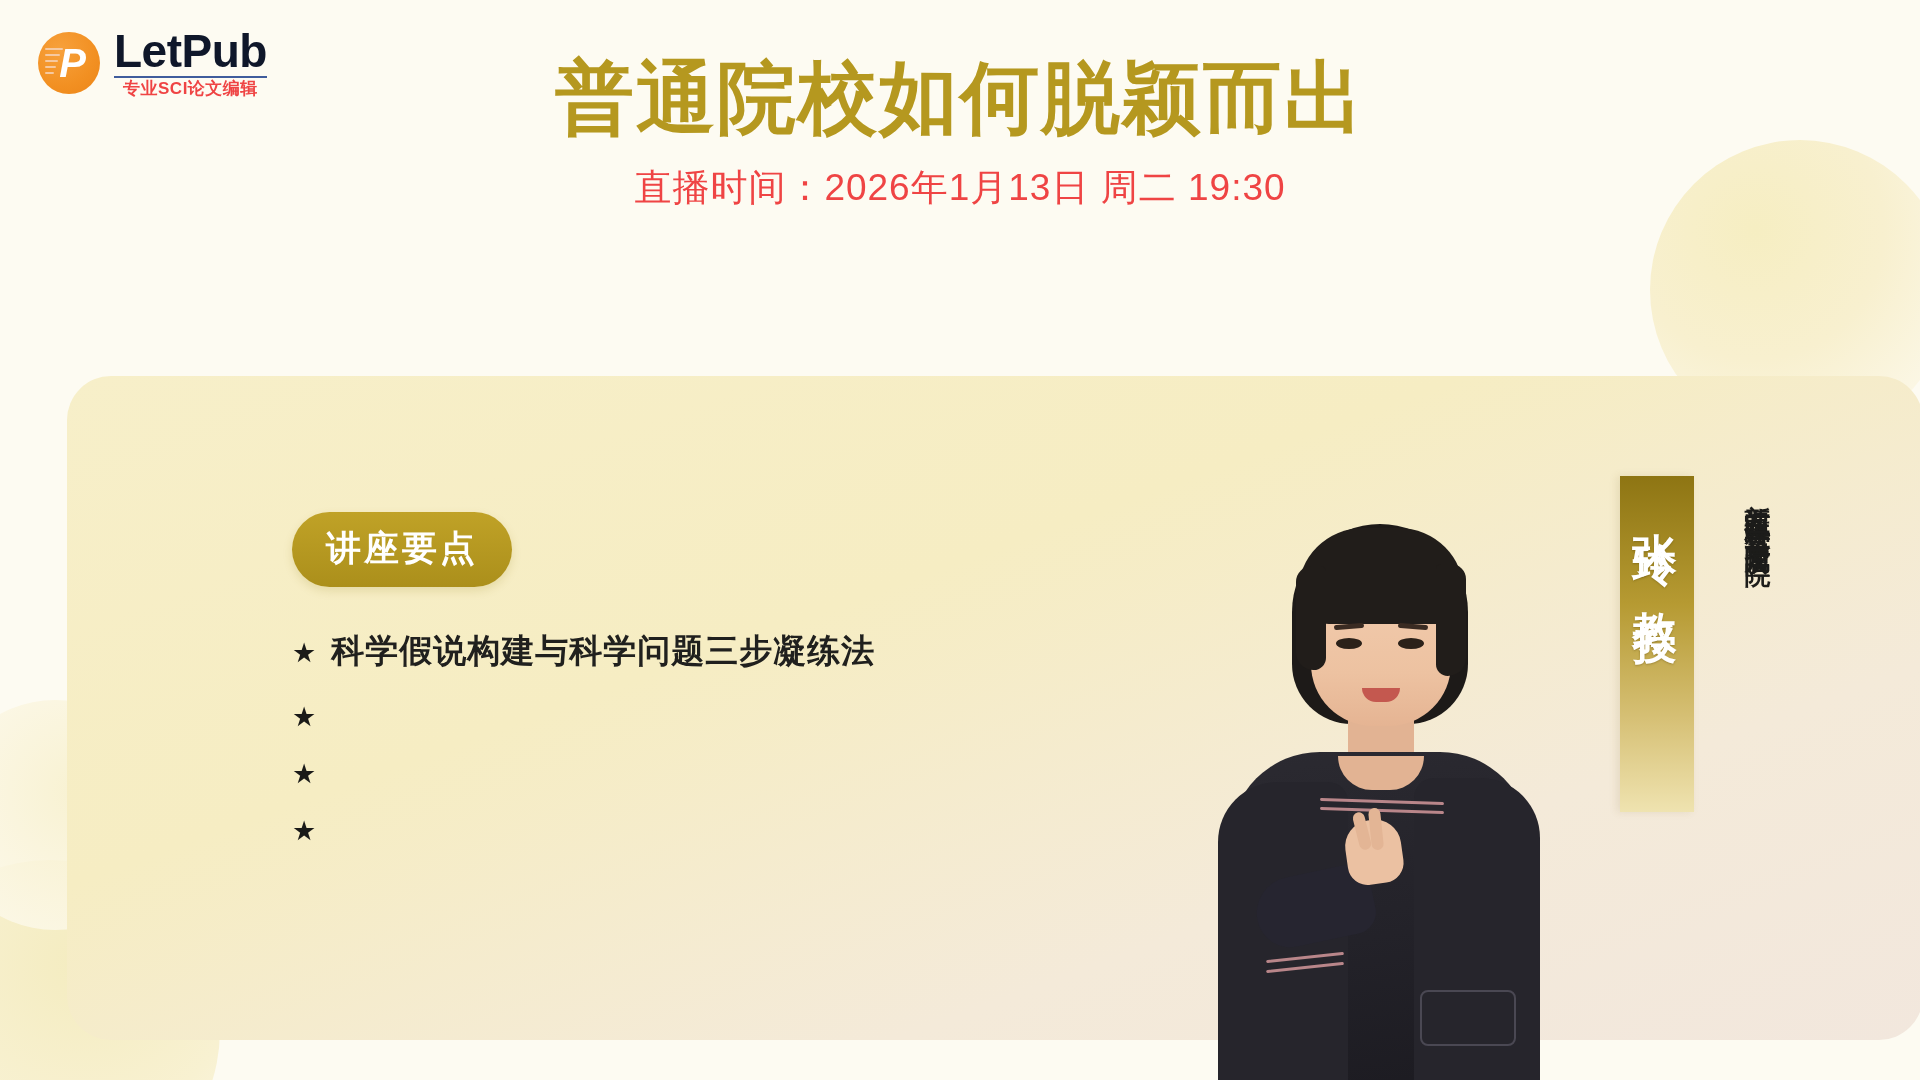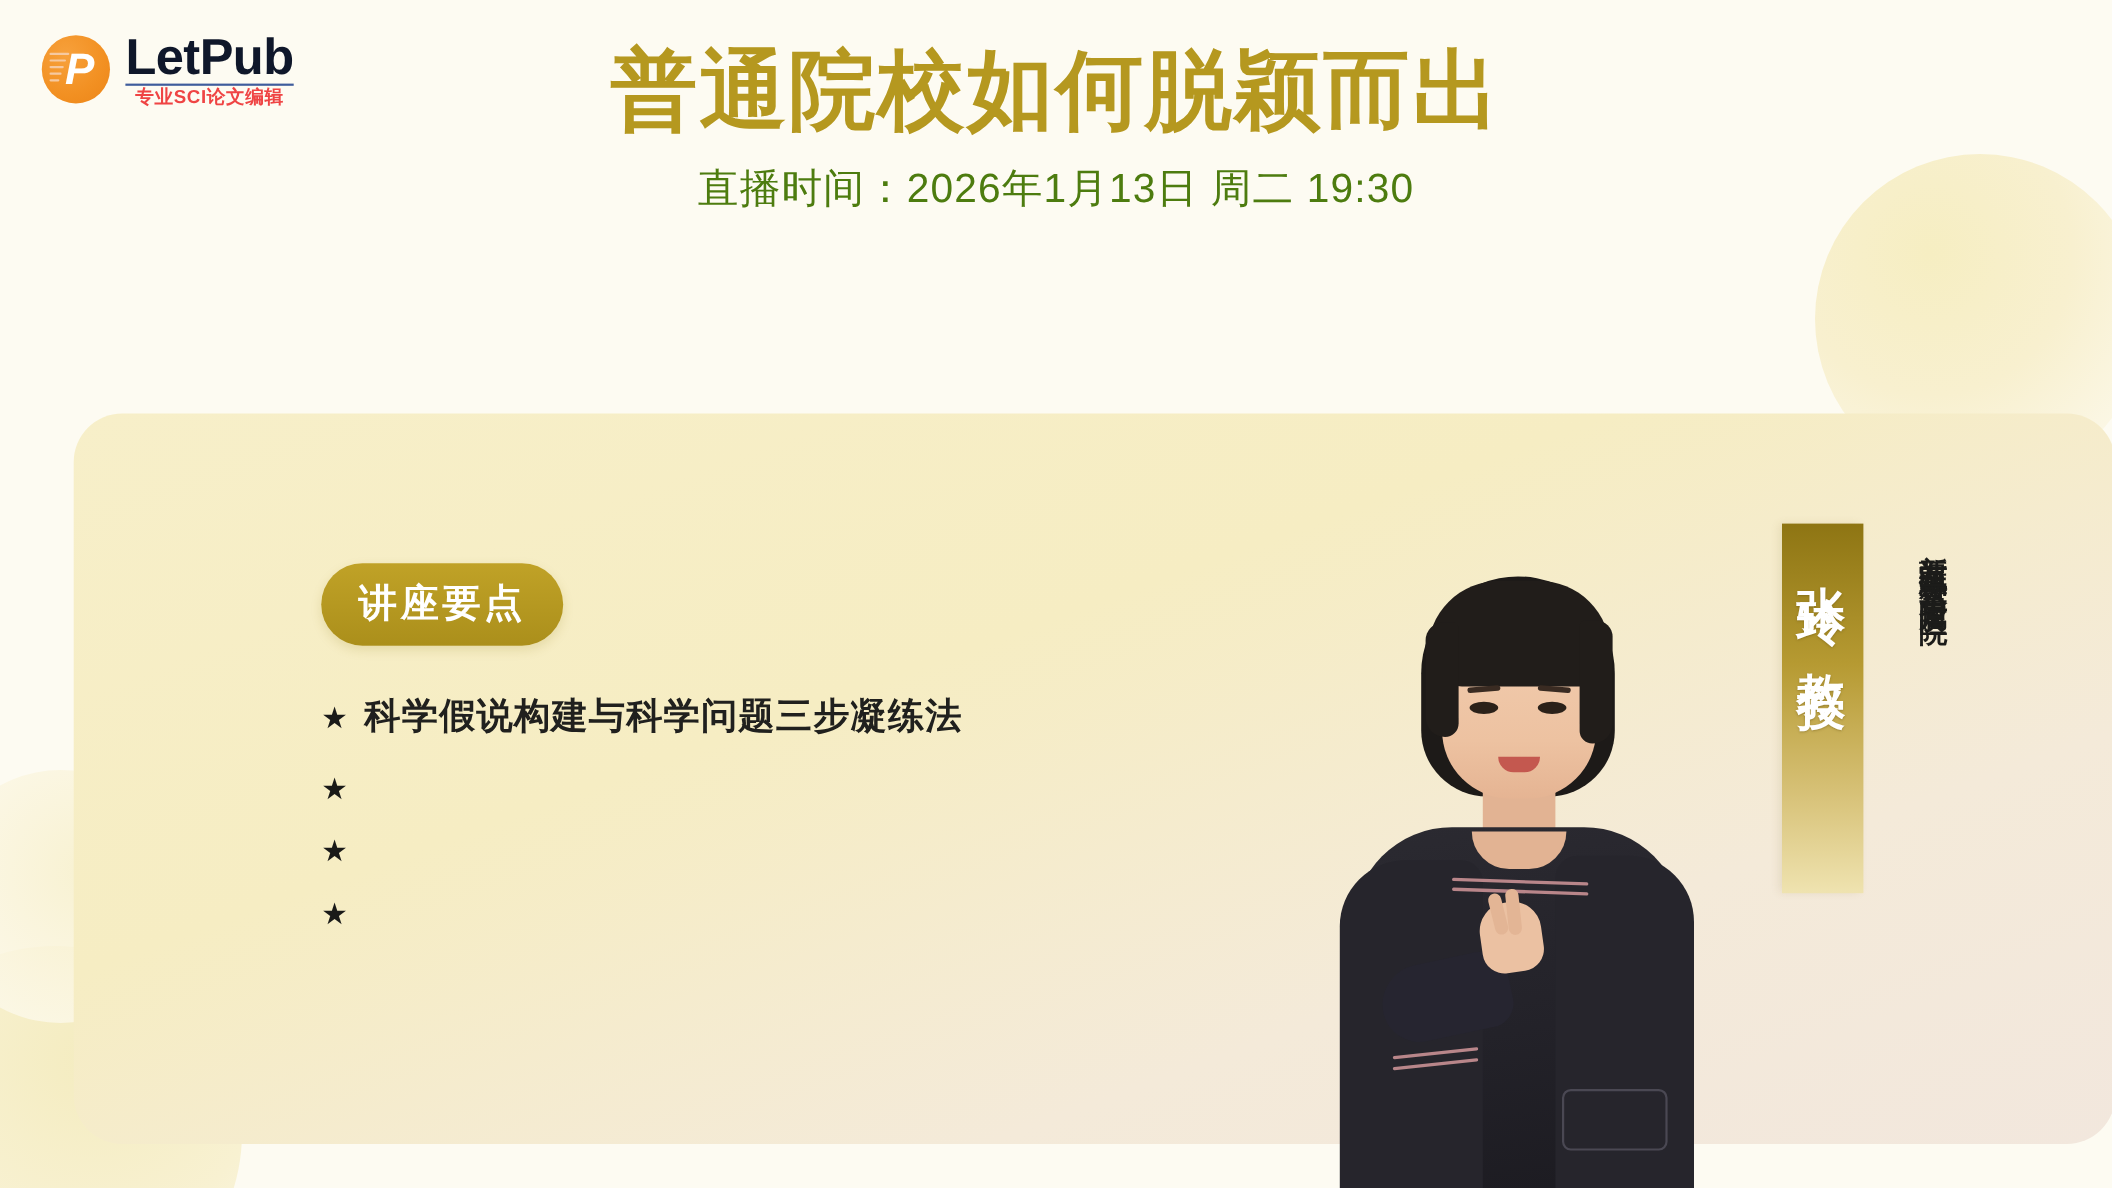--- a/index.html
+++ b/index.html
@@ -64,32 +64,32 @@
     font-family:Liberation Sans, sans-serif;
     letter-spacing:-.5px; line-height:1.0;
   }
   .logo-rule { height:2px; background:#3f5c9c; margin:2px 0 2px; }
   .logo-sub {
     font-size:17px; font-weight:bold; color:#ef4444;
     letter-spacing:.5px; line-height:1.1; text-align:center;
   }
 
   
-  #header { position:relative; z-index:4; padding-top:42px; text-align:center; }
+  #header { position:relative; z-index:4; padding-top:58px; text-align:center; }
   .title-line {
     font-size:79px; line-height:1.0; font-weight:bold;
     color:#b5981f;
     letter-spacing:2px;
     font-family:"Liberation Sans", "DejaVu Sans", sans-serif;
     white-space:nowrap;
   }
   .title-line.l2 { margin-top:8px; letter-spacing:1px; }
   .subtitle {
     margin-top:26px;
-    font-size:37px; color:#4d7c0f; letter-spacing:1px;
+    font-size:37px; color:#ef4444; letter-spacing:1px;
     font-family:"Liberation Sans","DejaVu Sans",sans-serif;
     white-space:nowrap;
   }
 
   
   #card {
     position:absolute; z-index:3;
     left:67px; top:376px; width:1856px; height:664px;
     border-radius:44px;
     background:linear-gradient(160deg,#f7efc9 0%, #f6edc3 38%, #f4ead9 72%, #f2e7dd 100%);

